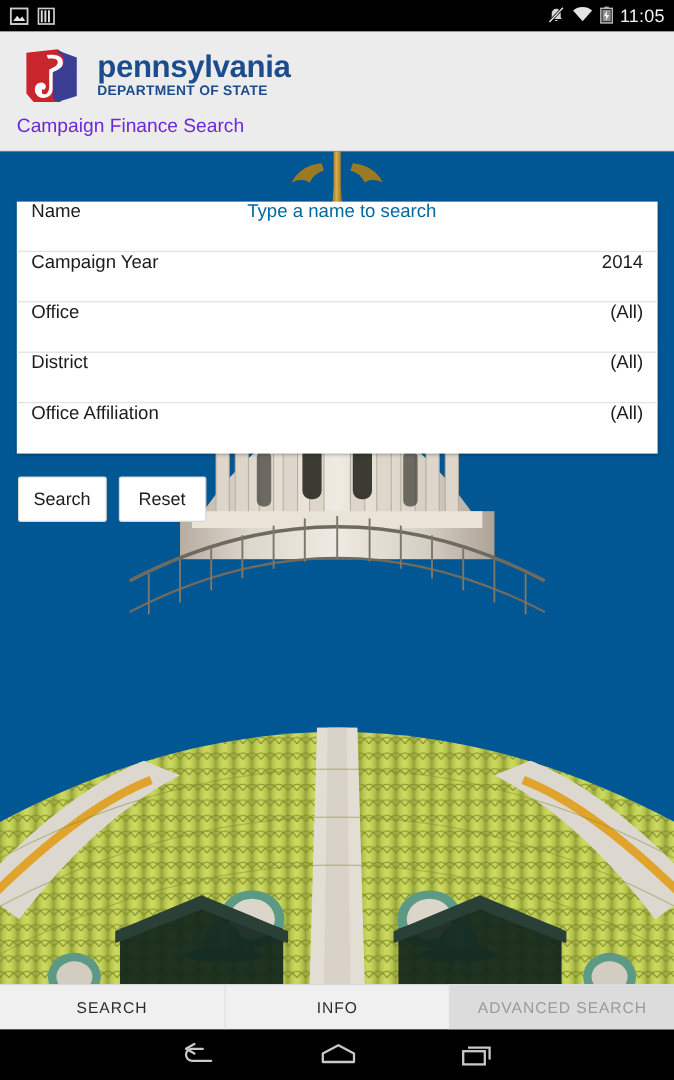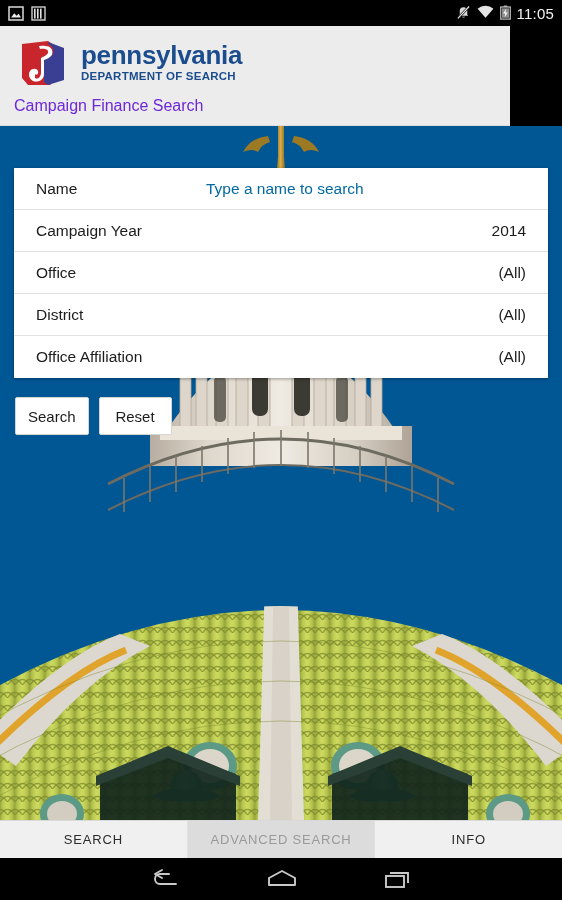--- a/index.html
+++ b/index.html
@@ -41,21 +41,21 @@
     font-size: 15px;
     letter-spacing: .2px;
     font-family: "Liberation Sans", sans-serif;
   }
   .sb-icon { display: block; }
 
   
   .header {
     position: absolute;
     top: 26px; left: 0;
-    width: 510px; height: 100px;
+    width: 562px; height: 100px;
     background: #ececec;
     z-index: 40;
     border-bottom: 1px solid #dcdcdc;
   }
   .logo-row {
     position: absolute;
     left: 14px; top: 12px;
     display: flex;
     align-items: flex-start;
     gap: 9px;
@@ -104,22 +104,21 @@
     left: 14px; top: 168px;
     width: 534px;
     background: #ffffff;
     z-index: 30;
     box-shadow: 0 1px 3px rgba(0,0,0,.35);
   }
   .row {
     position: relative;
     height: 42px;
     display: flex;
-    align-items: center;
-    padding: 0 22px;
+    padding: 0 12px;
     border-bottom: 1px solid #e2e2e2;
   }
   .row:last-child { border-bottom: none; }
   .row-label {
     font-size: 15.5px;
     color: #1c1c1c;
   }
   .row-value {
     margin-left: auto;
     font-size: 15.5px;
@@ -240,21 +239,21 @@
           <path d="M8 6 L34 3 L44 10 L44 40 L36 47 L14 47 L8 40 Z" fill="#c8252c"></path>
 
           <path d="M25 8 C25 8 36 6 38 12 C40 18 34 22 30 24 L30 36 C30 42 24 45 19 43 C15 41 14 36 16 33 C18 30 23 30 24 33 C25 36 22 38 21 36 L21 40 C25 42 27 38 27 34 L27 20 C31 18 35 16 34 13 C33 10 26 11 26 11 Z" fill="#ffffff"></path>
 
           <path d="M34 4 L50 10 L50 42 L34 47 L30 44 L30 22 C36 20 41 16 39 11 C38 7 34 6 34 6 Z" fill="#3b3f94"></path>
           <path d="M36 12 C40 14 41 19 36 22 L36 12 Z" fill="#ffffff" opacity="0.0"></path>
         </svg>
       </span>
       <span class="wordmark">
         <div class="wordmark-main">pennsylvania</div>
-        <div class="wordmark-sub">DEPARTMENT OF SEARCH</div>
+        <div class="wordmark-sub">DEPARTMENT OF STATE</div>
       </span>
     </div>
     <div class="app-subtitle">Campaign Finance Search</div>
   </div>
 
   <div class="backdrop">
     <svg class="photo" viewBox="0 0 562 694" preserveAspectRatio="xMidYMid slice">
       <defs>
         <linearGradient id="stoneG" x1="0" y1="0" x2="1" y2="0">
           <stop offset="0%" stop-color="#b7ada0"></stop>
@@ -448,22 +447,22 @@
     </div>
   </div>
 
   <div class="actions">
     <button class="btn">Search</button>
     <button class="btn">Reset</button>
   </div>
 
   <div class="tabbar">
     <div class="tab">SEARCH</div>
+    <div class="tab">INFO</div>
     <div class="tab pressed">ADVANCED SEARCH</div>
-    <div class="tab">INFO</div>
   </div>
 
   <div class="navbar">
     <svg class="nav-btn" width="30" height="22" viewBox="0 0 30 22">
       <path d="M26 16 L10 16 A5 5 0 0 1 10 6 L19 6" fill="none" stroke="#c9c9c9" stroke-width="1.9" stroke-linecap="round"></path>
       <path d="M12 2 L5 6 L12 10" fill="none" stroke="#c9c9c9" stroke-width="1.9" stroke-linejoin="round" stroke-linecap="round"></path>
     </svg>
     <svg class="nav-btn" width="32" height="22" viewBox="0 0 32 22">
       <path d="M3 17 L3 10 L16 3 L29 10 L29 17 Z" fill="none" stroke="#c9c9c9" stroke-width="1.9" stroke-linejoin="round"></path>
     </svg>

